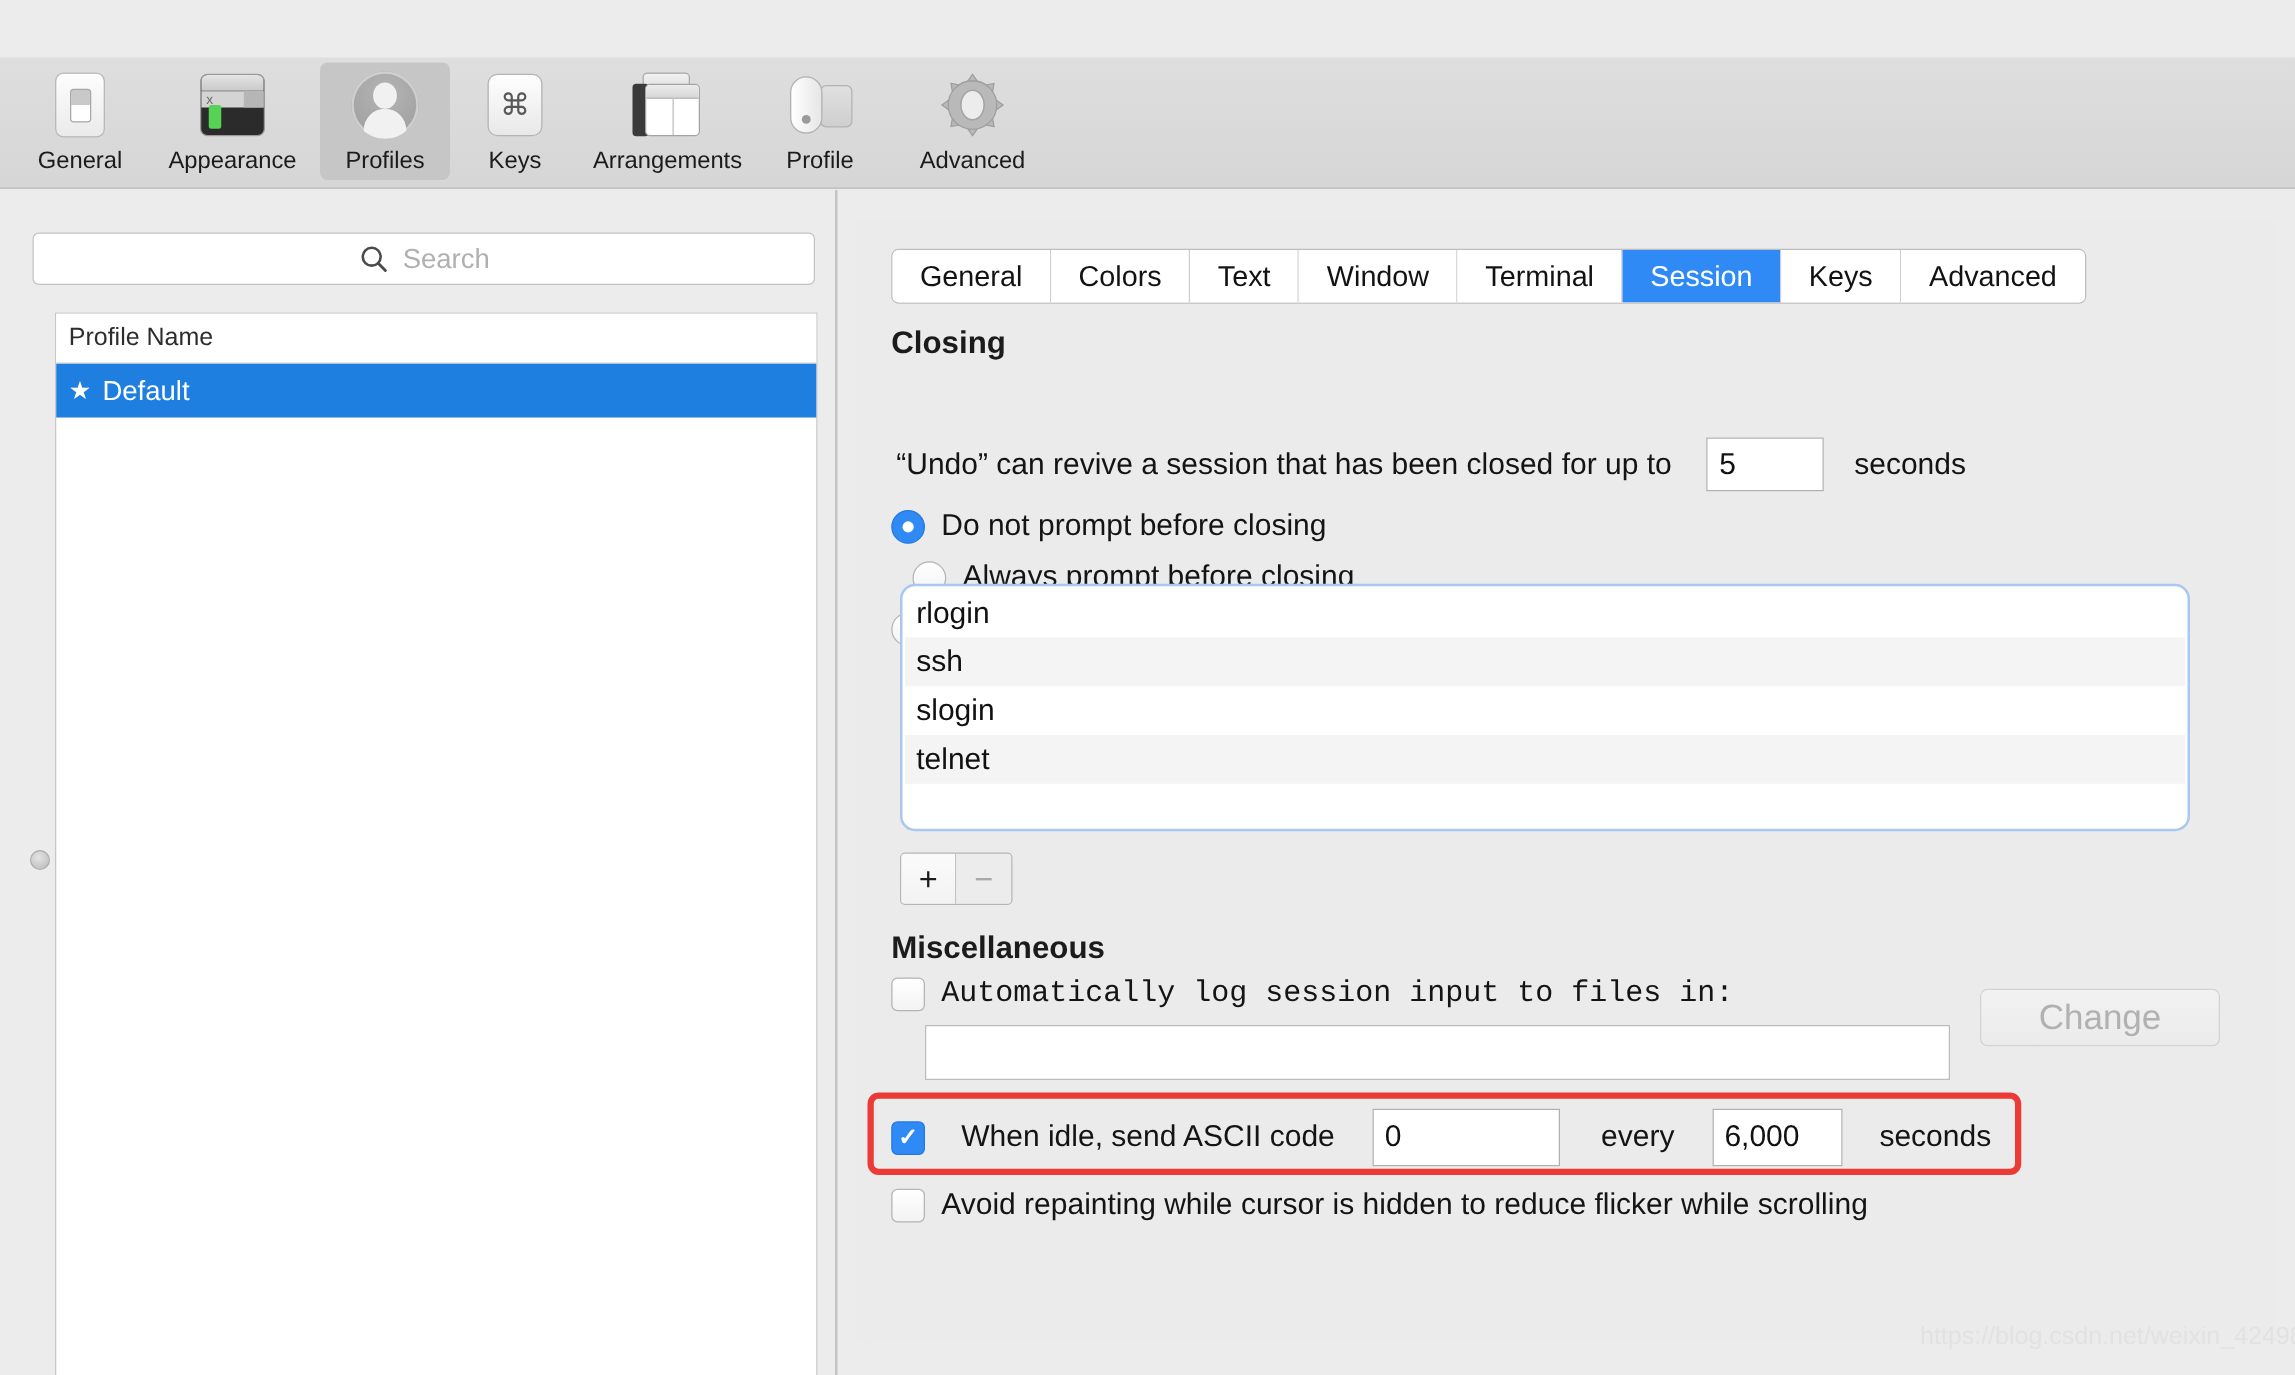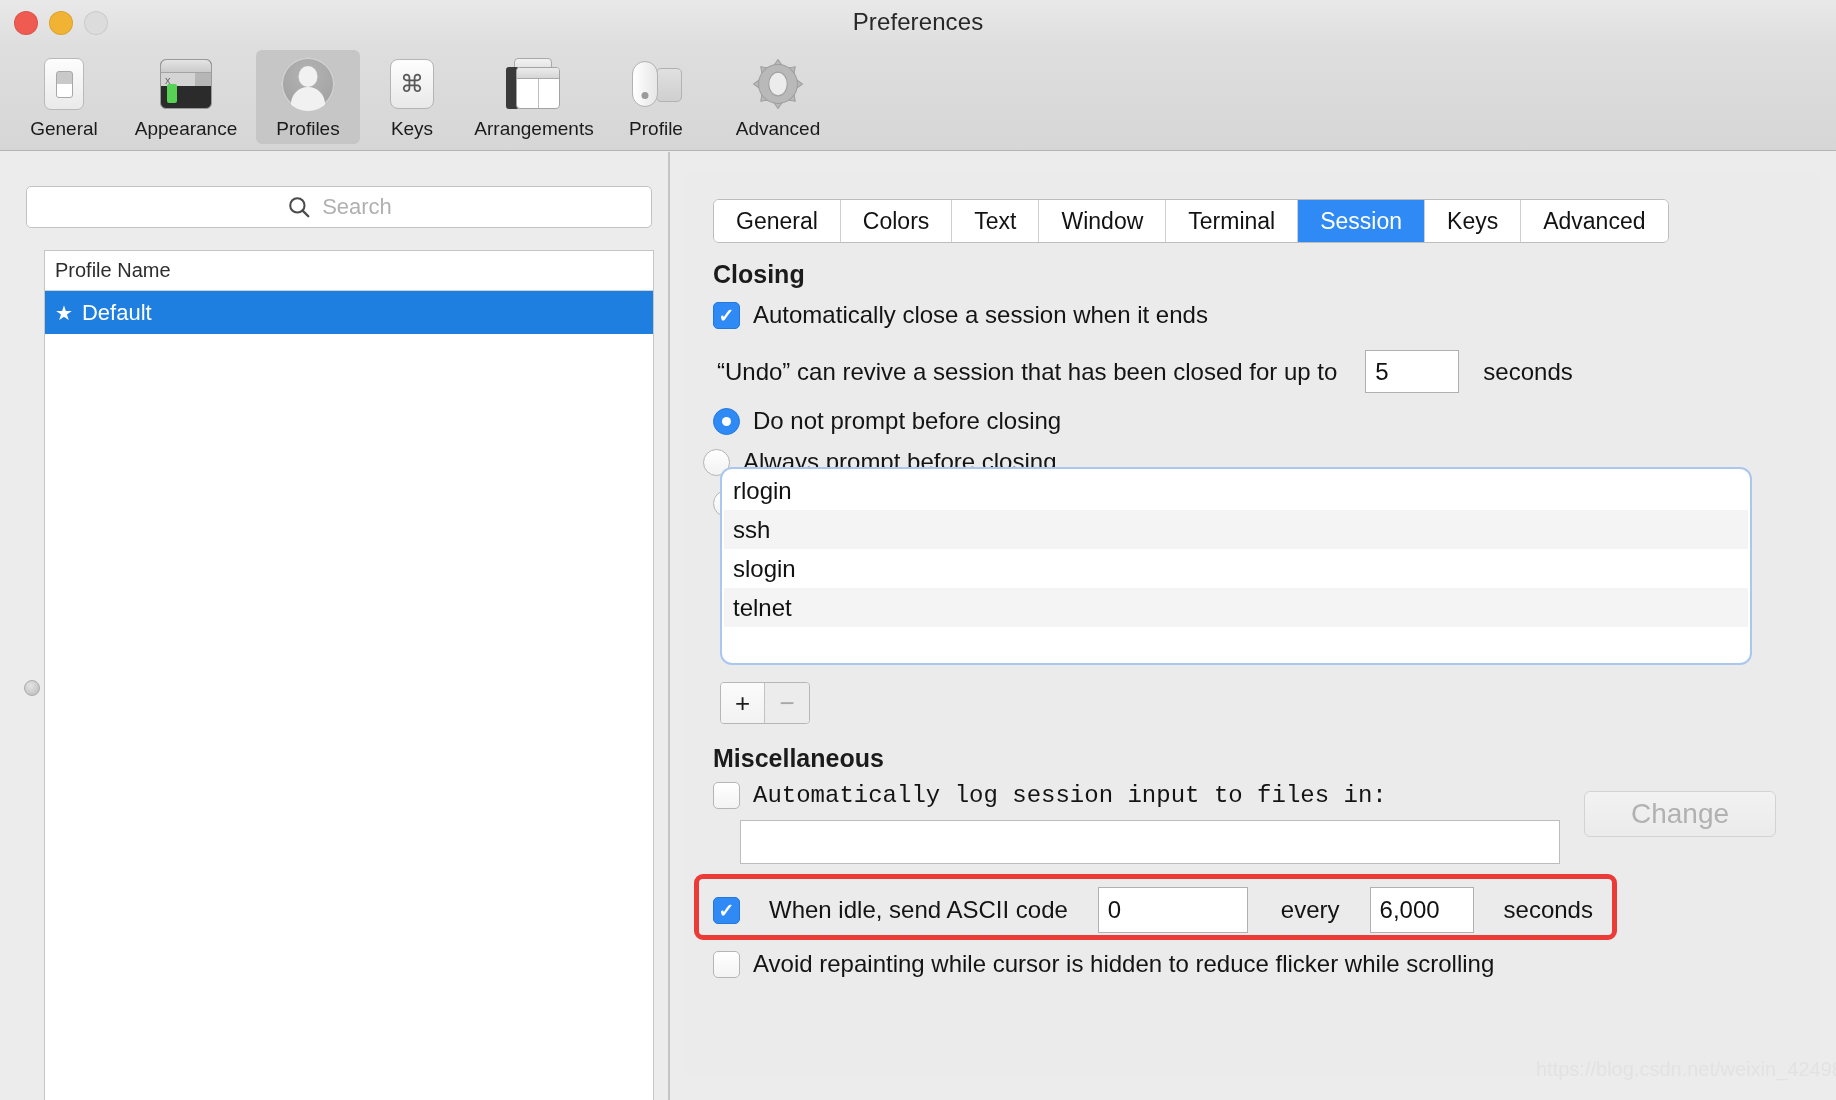--- a/index.html
+++ b/index.html
@@ -185,28 +185,20 @@
   .watermark {
     position: absolute; left: 1536px; top: 1058px;
     font-size: 20px; color: #e2e2e2; white-space: nowrap;
   }
 </style>
 </head>
 <body>
 
 <div id="app">
 
-  <div class="titlebar">
-    <div class="traffic">
-      <div class="light red"></div>
-      <div class="light yellow"></div>
-      <div class="light grey"></div>
-    </div>
-    <div class="win-title">Preferences</div>
-  </div>
 
   <div class="toolbar">
 
     <div class="tb-item">
       <div class="tb-icon">
         <div class="ic-general">
             <i></i>
           </div>
       </div>
       <div class="tb-label">General</div>
@@ -319,36 +311,32 @@
         <div class="tab">Text</div>
         <div class="tab">Window</div>
         <div class="tab">Terminal</div>
         <div class="tab active">Session</div>
         <div class="tab">Keys</div>
         <div class="tab">Advanced</div>
       </div>
 
       <div class="section-title" style="position:absolute;left:29px;top:86px;">Closing</div>
 
-      <div class="row" style="position:absolute;left:29px;top:127px;">
-        <div class="cb on"></div>
-        <div class="txt">Automatically close a session when it ends</div>
-      </div>
 
       <div class="row" style="position:absolute;left:33px;top:176px;gap:0;">
         <div class="txt">“Undo” can revive a session that has been closed for up to</div>
         <div class="field" style="width:94px;margin-left:28px;">5</div>
         <div class="txt" style="margin-left:24px;">seconds</div>
       </div>
 
       <div class="row" style="position:absolute;left:29px;top:233px;">
         <div class="rb on"></div>
         <div class="txt">Do not prompt before closing</div>
       </div>
-      <div class="row" style="position:absolute;left:19px;top:274px;align-items:flex-end;">
+      <div class="row" style="position:absolute;left:46px;top:274px;align-items:flex-end;">
         <div class="rb"></div>
         <div class="txt">Always prompt before closing</div>
       </div>
       <div class="row" style="position:absolute;left:29px;top:315px;">
         <div class="rb"></div>
         <div class="txt">Prompt before closing if there are jobs running besides:</div>
       </div>
 
       <div class="listbox">
         <div class="lb-row">rlogin</div>

